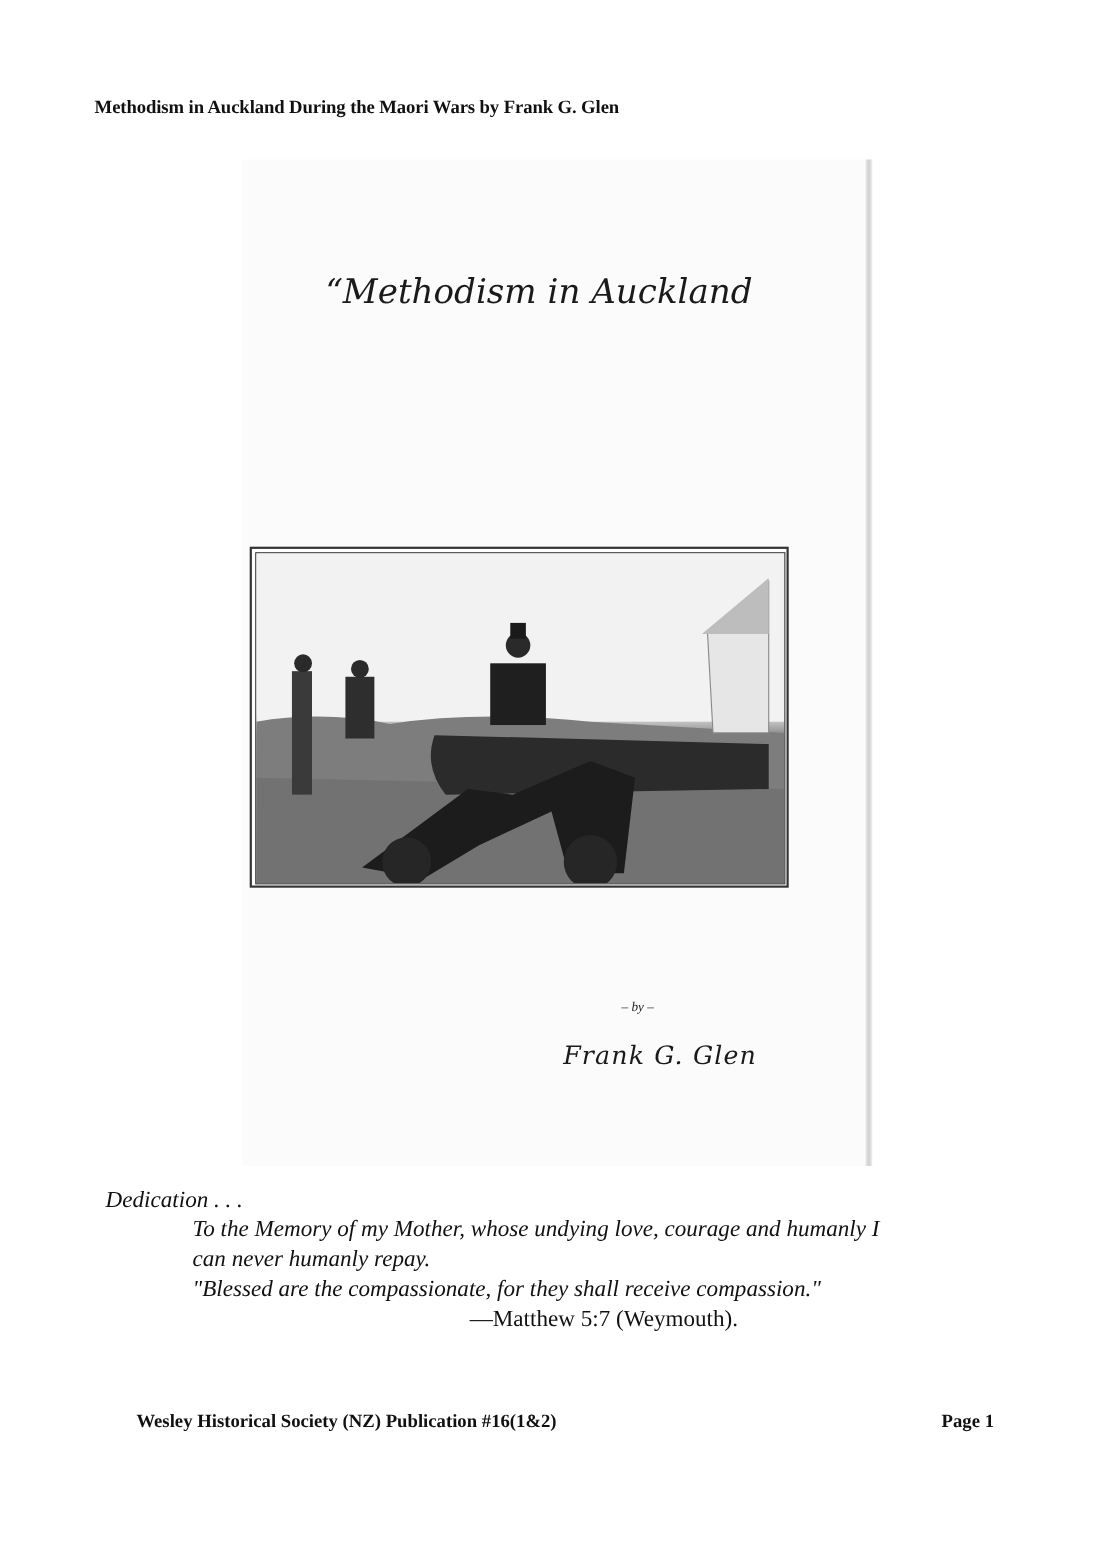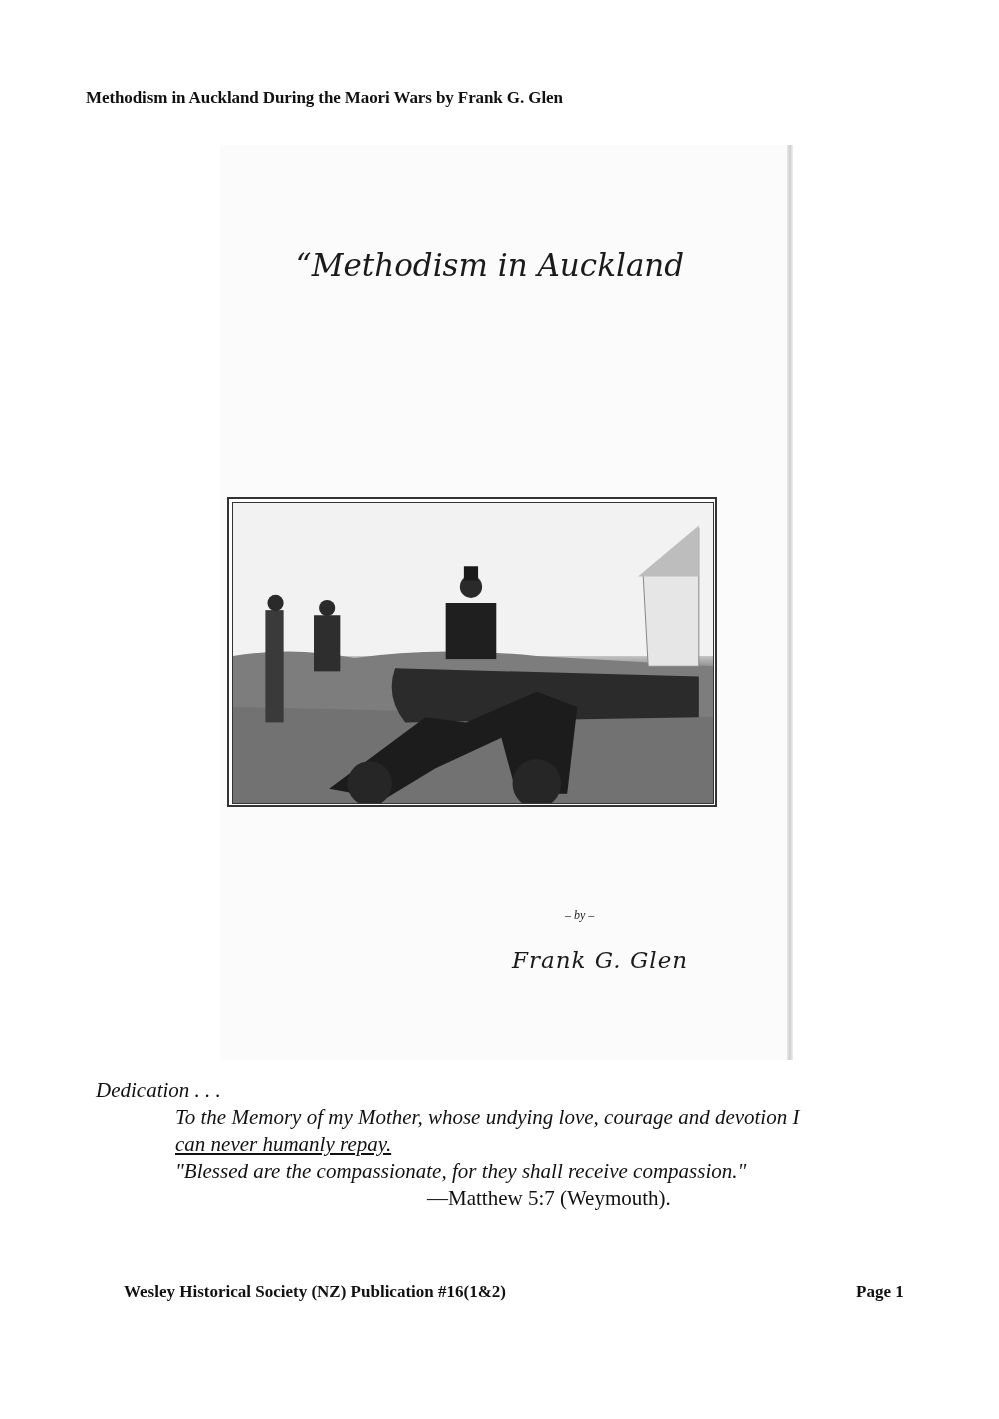--- a/index.html
+++ b/index.html
@@ -51,19 +51,19 @@
       </svg>
     </div>
   </div>
 
   <div class="cover-by">– by –</div>
   <div class="cover-author">Frank G. Glen</div>
 </div>
 <div class="cover-edge"></div>
 
 <div class="dedication">Dedication . . .</div>
-<div class="ded-line" style="top:1105px;">To the Memory of my Mother, whose undying love, courage and devotion I</div>
-<div class="ded-line" style="top:1132px;text-decoration:underline;">can never humanly repay.</div>
+<div class="ded-line" style="top:1105px;">To the Memory of my Mother, whose undying love, courage and humanly I</div>
+<div class="ded-line" style="top:1132px;">can never humanly repay.</div>
 <div class="ded-line" style="top:1159px;">"Blessed are the compassionate, for they shall receive compassion."</div>
 <div class="ded-attr">—Matthew 5:7 (Weymouth).</div>
 
 <div class="footer-left">Wesley Historical Society (NZ) Publication #16(1&amp;2)</div>
 <div class="footer-right">Page  1</div>
 
 </body></html>

